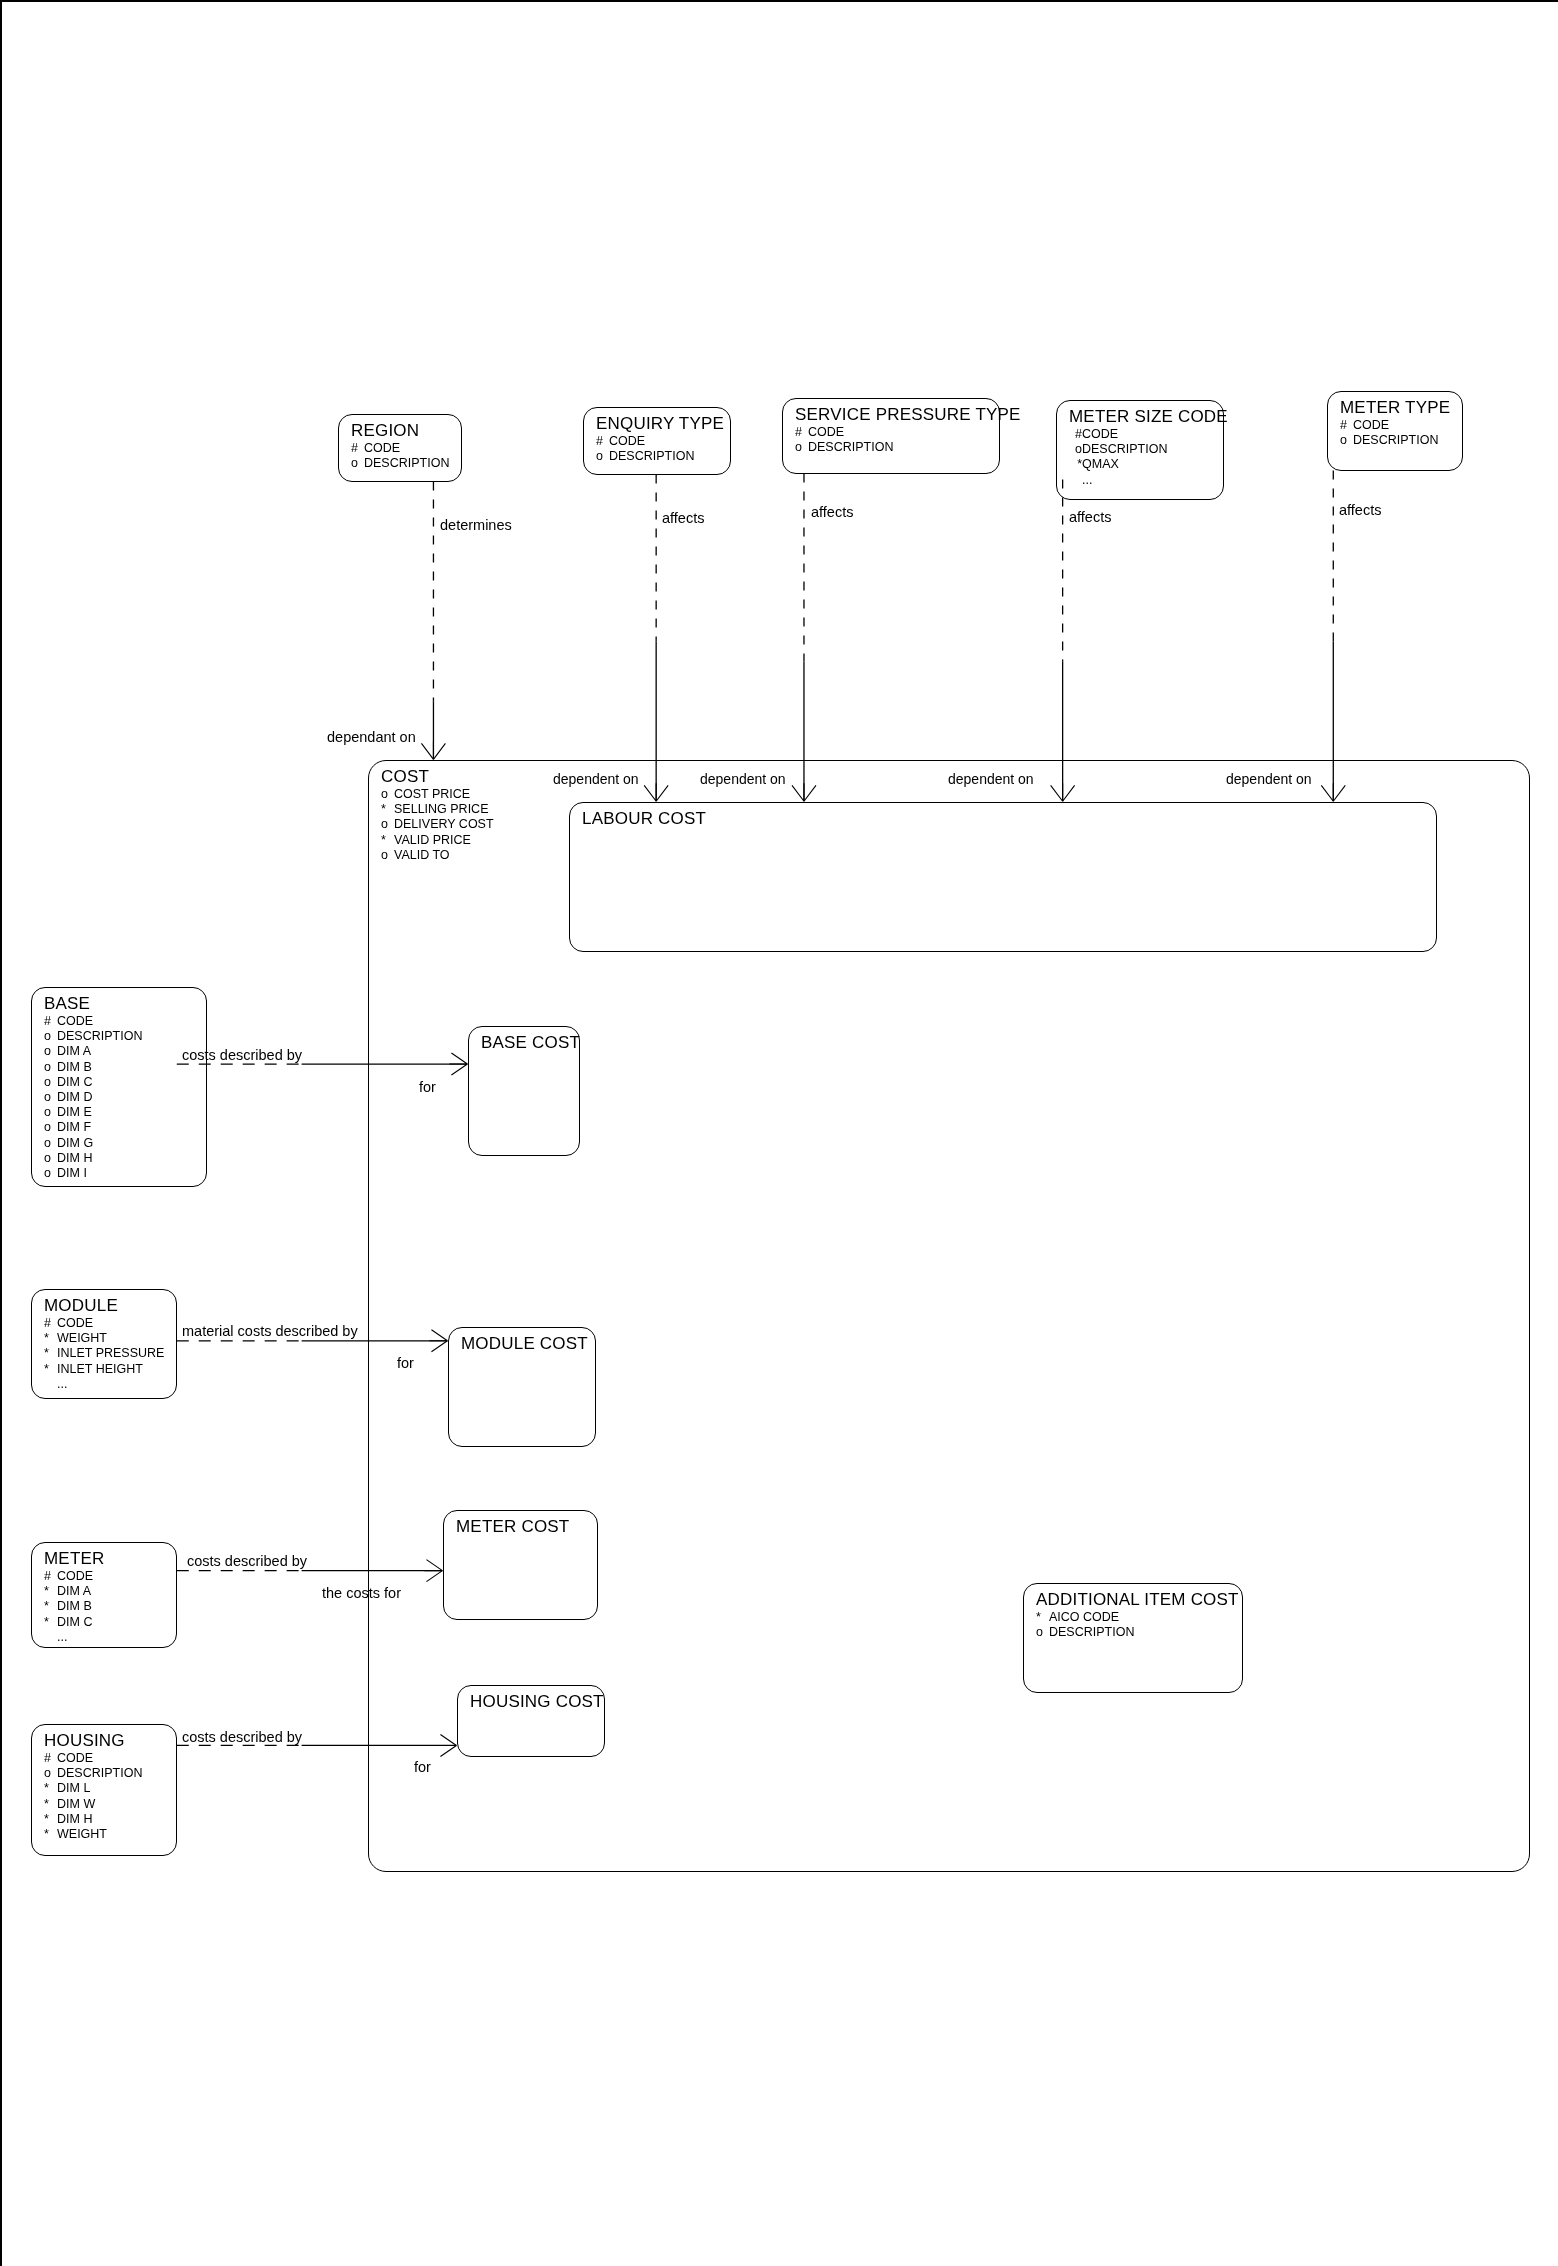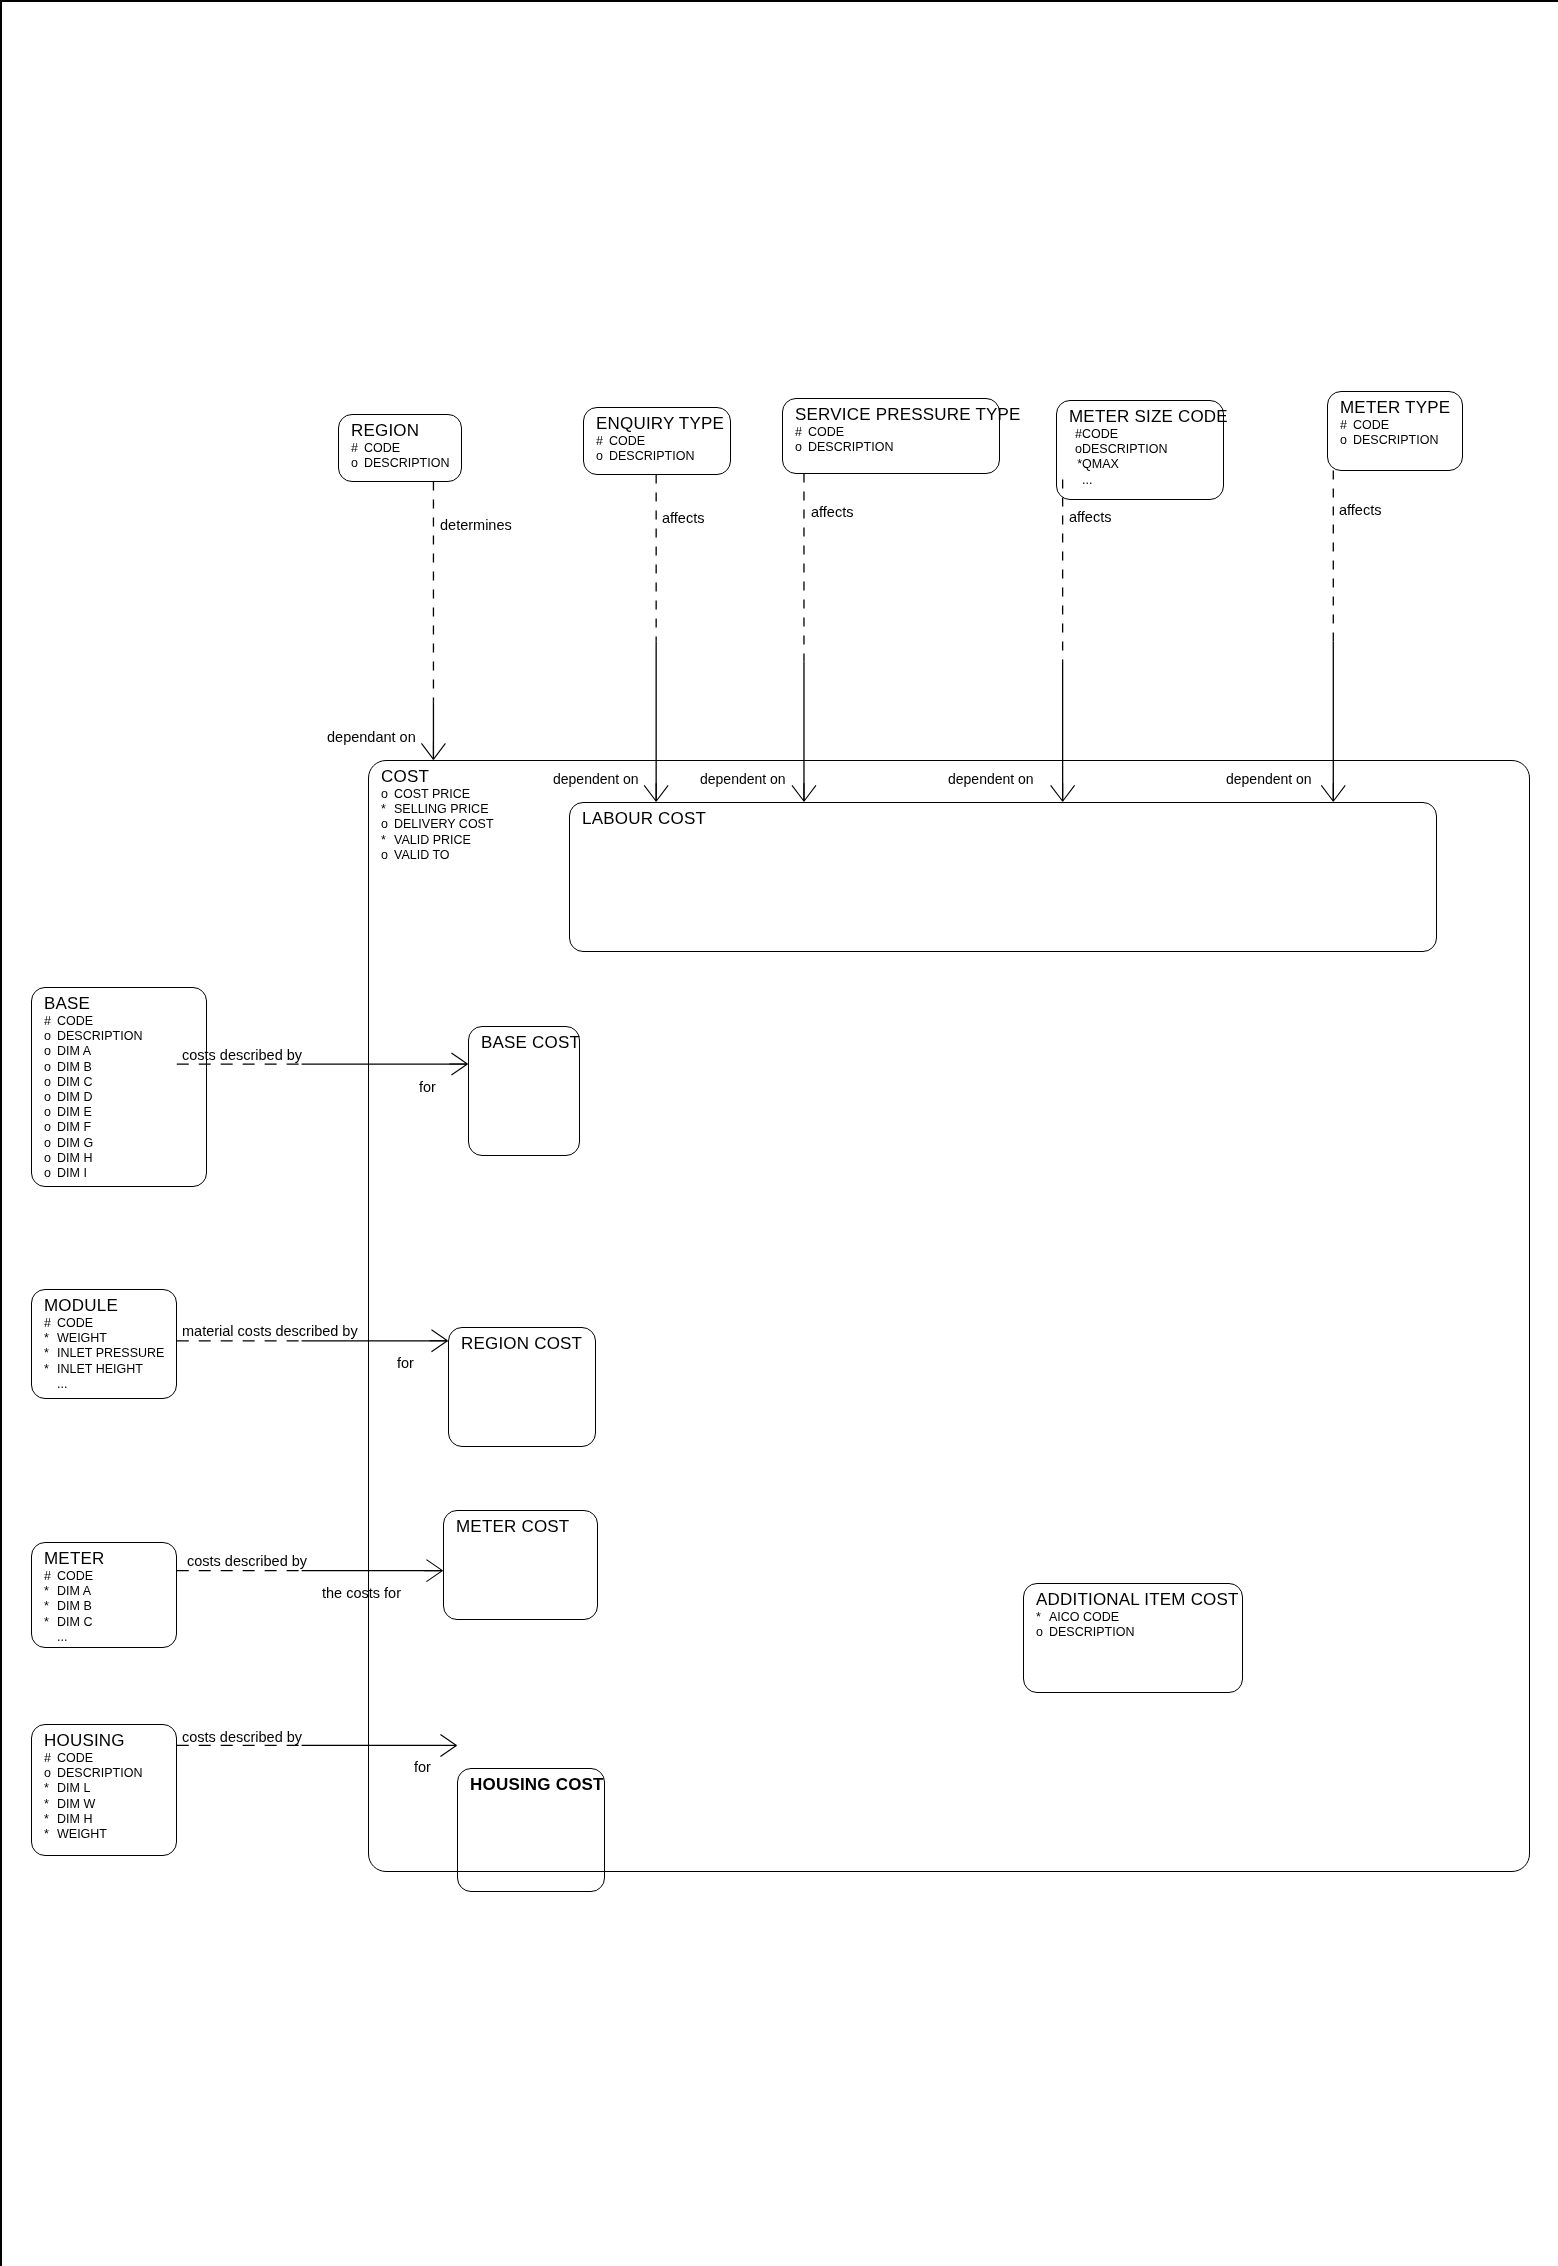--- a/index.html
+++ b/index.html
@@ -309,21 +309,21 @@
           <span>INLET HEIGHT</span>
         </div>
       <div class="attr">
           <span class="mk"></span>
           <span>...</span>
         </div>
     </div>
   </div>
 
   <div class="entity" style="left:446px;top:1325px;width:148px;height:120px;">
-    <div class="ent-title">REGION COST</div>
+    <div class="ent-title">MODULE COST</div>
   </div>
 
   <div class="entity" style="left:29px;top:1540px;width:146px;height:106px;">
     <div class="ent-title">METER</div>
     <div class="attrs">
       <div class="attr">
           <span class="mk">#</span>
           <span>CODE</span>
         </div>
       <div class="attr">
@@ -372,21 +372,21 @@
           <span class="mk">*</span>
           <span>DIM H</span>
         </div>
       <div class="attr">
           <span class="mk">*</span>
           <span>WEIGHT</span>
         </div>
     </div>
   </div>
 
-  <div class="entity" style="left:455px;top:1766px;width:148px;height:124px;font-weight:bold;">
+  <div class="entity" style="left:455px;top:1683px;width:148px;height:72px;">
     <div class="ent-title">HOUSING COST</div>
   </div>
 
   <div class="entity" style="left:1021px;top:1581px;width:220px;height:110px;">
     <div class="ent-title">ADDITIONAL ITEM COST</div>
     <div class="attrs">
       <div class="attr">
           <span class="mk">*</span>
           <span>AICO CODE</span>
         </div>

